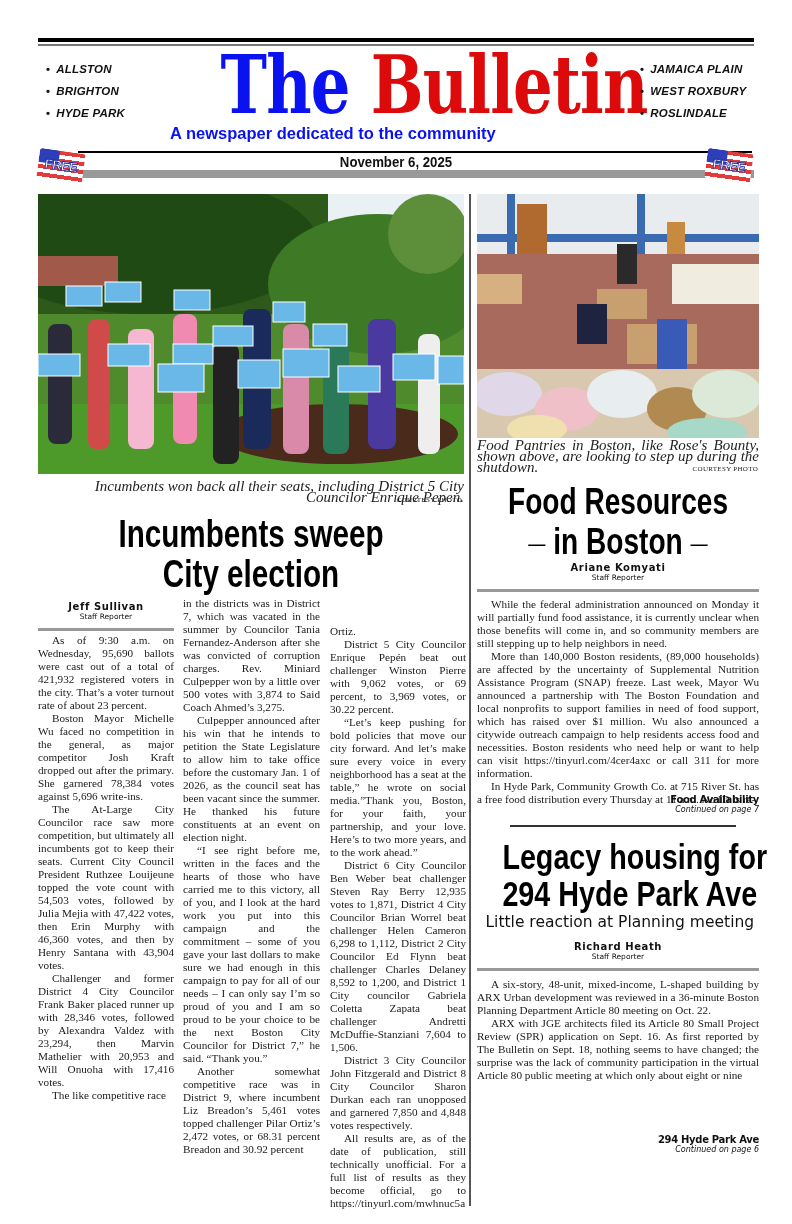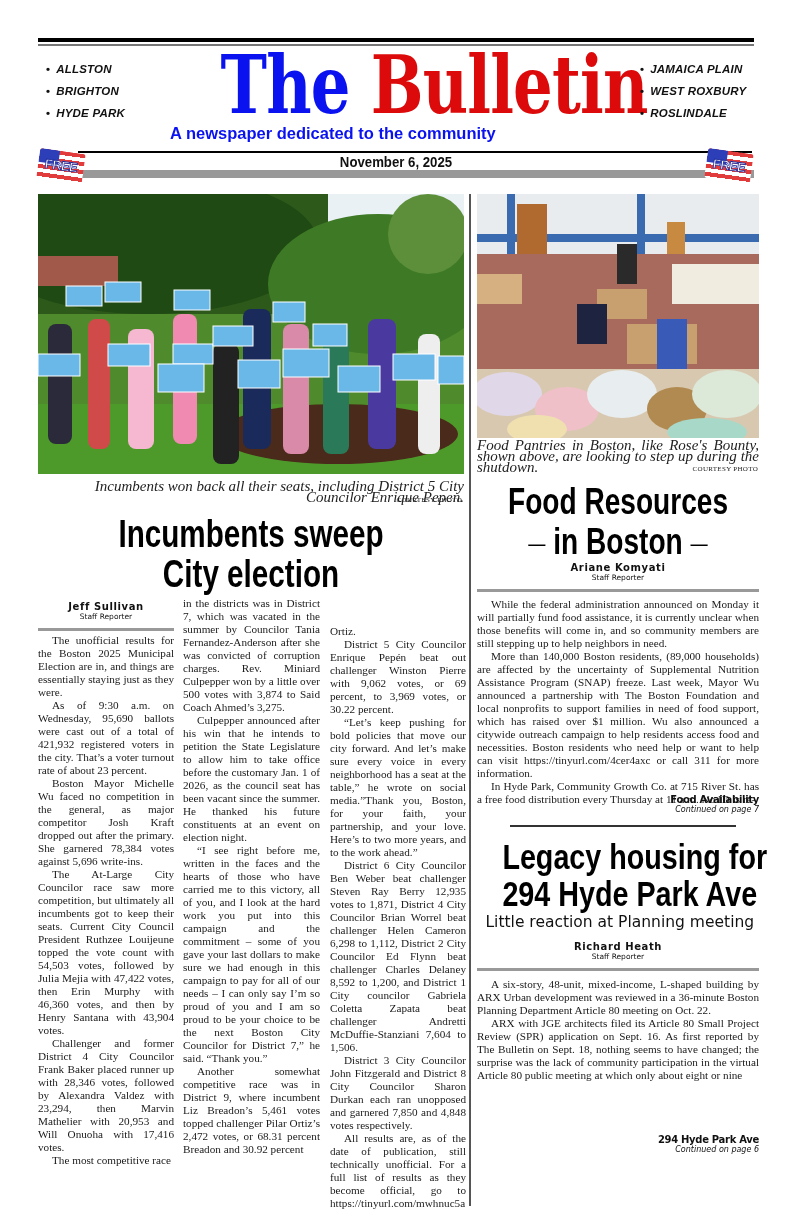--- a/index.html
+++ b/index.html
@@ -183,26 +183,25 @@
   <div>City election</div>
 </div>
 
 <div class="abs byline" style="left:38px;top:601px;width:136px;">
   <div class="name">Jeff Sullivan</div>
   <div class="role">Staff Reporter</div>
 </div>
 <div class="abs grey-rule" style="left:38px;top:628px;width:136px;"></div>
 
 <div class="abs col" style="left:38px;top:634px;width:136px;">
-  <p>The unofficial results for the Boston 2025 Municipal Election are in, and things are essentially staying just as they were.</p>
   <p>As of 9:30 a.m. on Wednesday, 95,690 ballots were cast out of a total of 421,932 registered voters in the city. That’s a voter turnout rate of about 23 percent.</p>
   <p>Boston Mayor Michelle Wu faced no competition in the general, as major competitor Josh Kraft dropped out after the primary. She garnered 78,384 votes against 5,696 write-ins.</p>
   <p>The At-Large City Councilor race saw more competition, but ultimately all incumbents got to keep their seats. Current City Council President Ruthzee Louijeune topped the vote count with 54,503 votes, followed by Julia Mejia with 47,422 votes, then Erin Murphy with 46,360 votes, and then by Henry Santana with 43,904 votes.</p>
   <p>Challenger and former District 4 City Councilor Frank Baker placed runner up with 28,346 votes, followed by Alexandra Valdez with 23,294, then Marvin Mathelier with 20,953 and Will Onuoha with 17,416 votes.</p>
-  <p>The most competitive race</p>
+  <p>The like competitive race</p>
 </div>
 
 <div class="abs col" style="left:183px;top:597px;width:137px;">
   <p class="noindent">in the districts was in District 7, which was vacated in the summer by Councilor Tania Fernandez-Anderson after she was convicted of corruption charges. Rev. Miniard Culpepper won by a little over 500 votes with 3,874 to Said Coach Ahmed’s 3,275.</p>
   <p>Culpepper announced after his win that he intends to petition the State Legislature to allow him to take office before the customary Jan. 1 of 2026, as the council seat has been vacant since the summer. He thanked his future constituents at an event on election night.</p>
   <p>“I see right before me, written in the faces and the hearts of those who have carried me to this victory, all of you, and I look at the hard work you put into this campaign and the commitment – some of you gave your last dollars to make sure we had enough in this campaign to pay for all of our needs – I can only say I’m so proud of you and I am so proud to be your choice to be the next Boston City Councilor for District 7,” he said. “Thank you.”</p>
   <p>Another somewhat competitive race was in District 9, where incumbent Liz Breadon’s 5,461 votes topped challenger Pilar Ortiz’s 2,472 votes, or 68.31 percent Breadon and 30.92 percent</p>
 </div>
 
 <div class="abs col" style="left:330px;top:597px;width:136px;margin-top:28px;">

